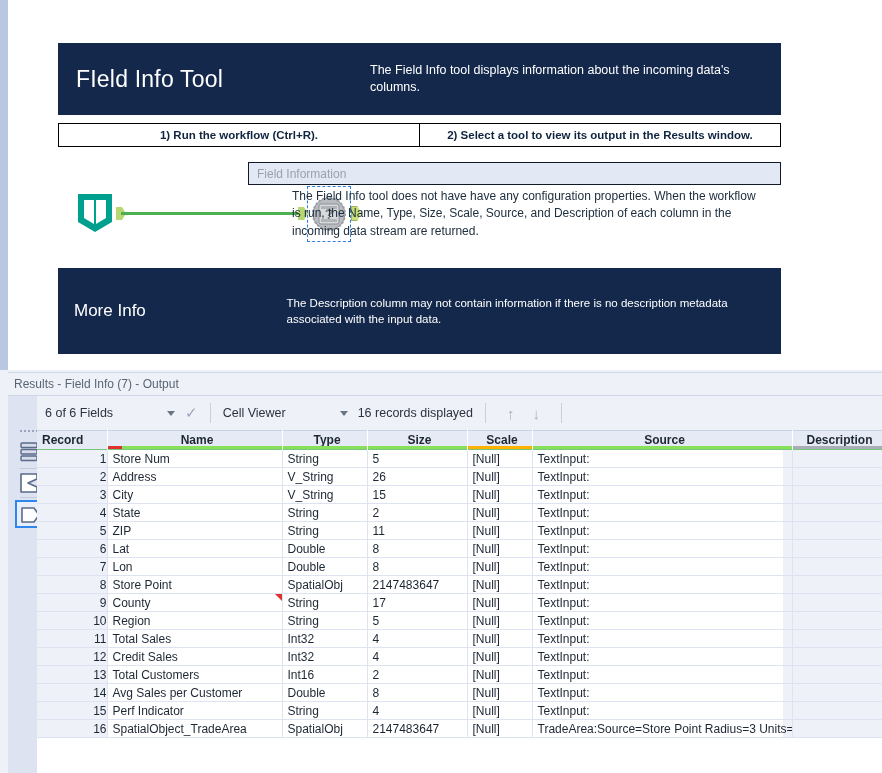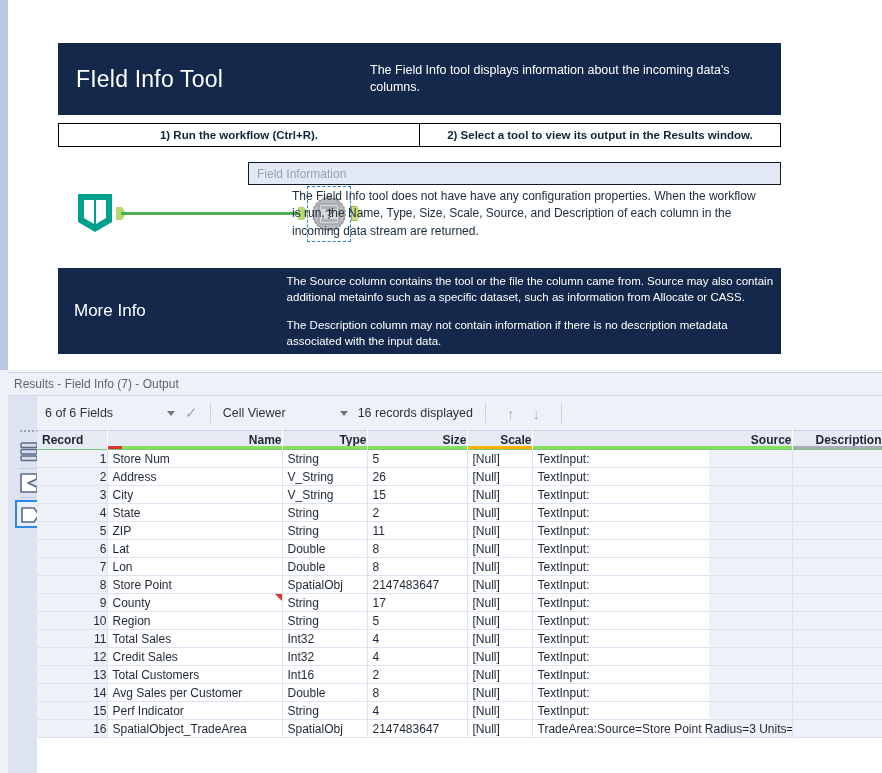--- a/index.html
+++ b/index.html
@@ -97,26 +97,26 @@
     position:absolute; left:37px; top:26px; width:845px; height:34px;
     background:#eef1f8; display:flex; align-items:center;
   }
   .tb-item { font-size:12.5px; color:#2b3340; display:flex; align-items:center;gap:48px; }
   .caret { width:0; height:0; border-left:4px solid transparent; border-right:4px solid transparent;
            border-top:5px solid #6b7584; margin-left:6px; }
   .tb-sep { width:1px; height:20px; background:#c8d0e0; margin:0 12px; }
   .check { color:#9aa6b8; font-size:15px; margin-left:10px; }
   .arrow { color:#aab3c2; font-size:15px; margin:0 9px; }
 
-  .panel-body { position:absolute; left:37px; top:60px; width:672px; height:343px; background:#ffffff; }
+  .panel-body { position:absolute; left:37px; top:60px; width:746px; height:343px; background:#ffffff; }
 
   table.grid { border-collapse:collapse; width:845px; table-layout:fixed; }
   table.grid th {
     background:#e6eaf5; color:#1d2733; font-size:12px; font-weight:bold;
-    text-align:right; height:19px; padding:0 0 0 5px; position:relative;
+    text-align:center; height:19px; padding:0 0 0 5px; position:relative;
     border-right:1px solid #ffffff; border-top:1px solid #c9d2e4;
   }
   table.grid th .ul { position:absolute; left:0; right:0; bottom:0; height:3px; }
   table.grid th.col-record { text-align:left; background:#e6eaf5; }
   table.grid th .ul.green  { background:#86e05a; }
   table.grid th .ul.orange { background:#ffb300; }
   table.grid th .ul.gray   { background:#a8adb6; }
   table.grid th .ul.redtip { position:absolute; left:0; bottom:0; width:14px; height:3px; background:#e03131; }
 
   table.grid td {
@@ -183,21 +183,20 @@
         </svg>
       </div>
       <div class="anchor-right"></div>
     </div>
 
     <div class="wf-desc">The Field Info tool does not have have any configuration properties. When the workflow is run, the Name, Type, Size, Scale, Source, and Description of each column in the incoming data stream are returned.</div>
 
     <div class="moreinfo">
       <div class="mi-title">More Info</div>
       <div class="mi-body">
-        <p>The Source column contains the tool or the file the column came from. Source may also contain additional metainfo such as a specific dataset, such as information from Allocate or CASS.</p>
         <p>The Description column may not contain information if there is no description metadata associated with the input data.</p>
       </div>
     </div>
   </div>
 
   <div class="results">
 
     <div class="results-titlebar">
       <span class="rt-text">Results - Field Info (7) - Output</span>
     </div>

